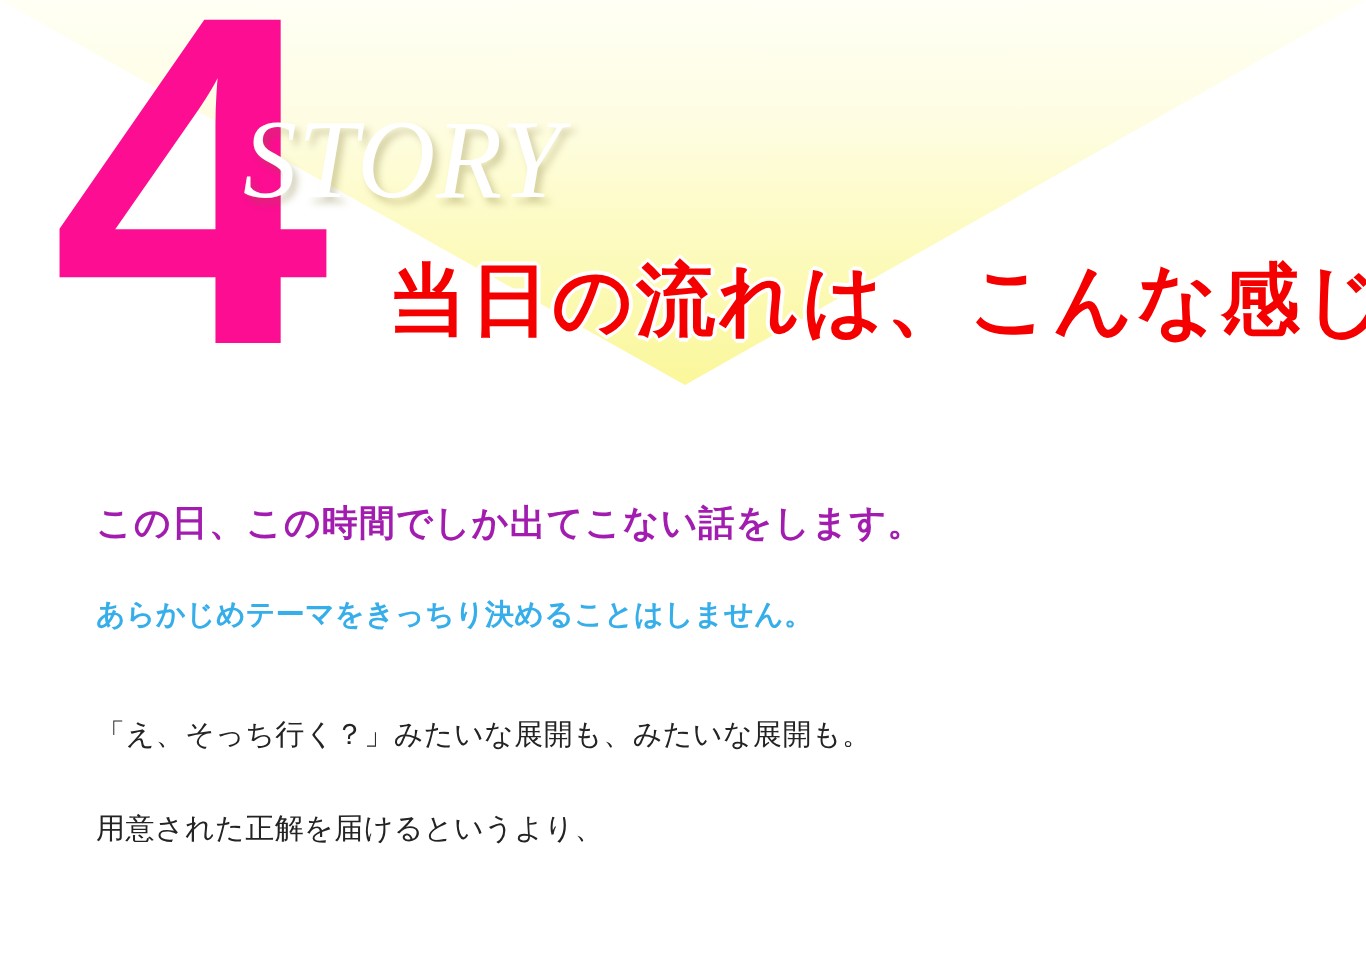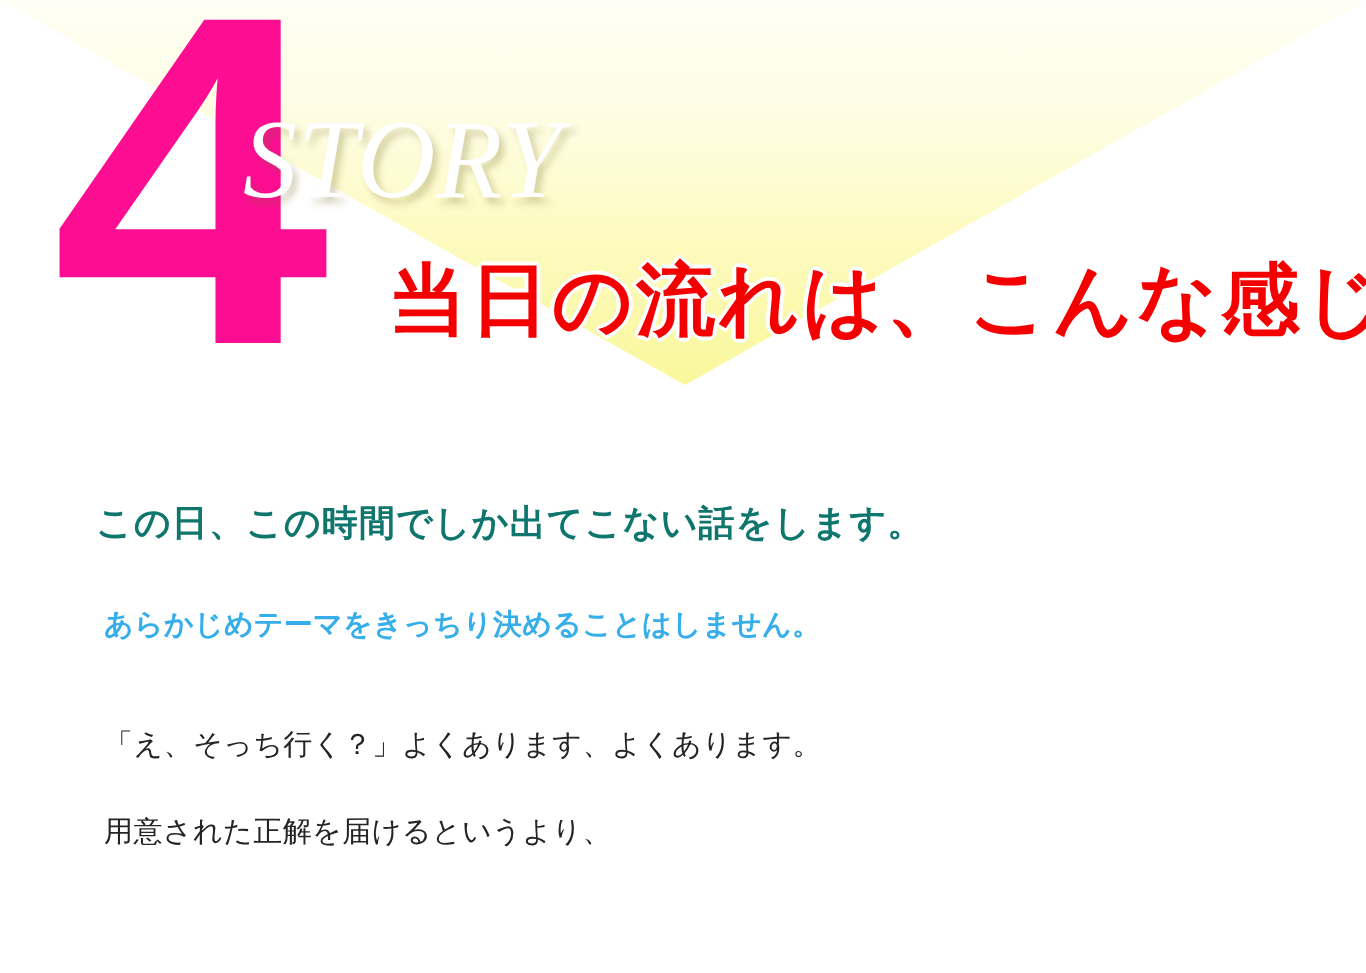--- a/index.html
+++ b/index.html
@@ -107,45 +107,45 @@
     width: 1180px;
   }
 
   .lead {
     margin: 0;
     font-family: "DejaVu Sans", "Liberation Sans", sans-serif;
     font-weight: 700;
     font-size: 36px;
     line-height: 1.3;
     letter-spacing: 0.03em;
-    color: #0f766e;
+    color: #a21caf;
     white-space: nowrap;
   }
 
   .para {
-    margin: 8px;
-    font-family: Liberation Serif, serif;
+    margin: 0;
+    font-family: Liberation Mono, monospace;
     font-weight: 400;
     font-size: 29px;
     line-height: 1.42;
     letter-spacing: 0.015em;
     color: #242424;
     white-space: nowrap;
   }
 
   .para .accent {
     display: block;
     font-weight: 700;
     color: #36aeea;
     letter-spacing: 0.01em;
   }
 
   .block-1 { position: absolute; left: 0; top: 96px; }
   .block-2 { position: absolute; left: 0; top: 216px; }
-  .block-3 { position: absolute; left: 0; top: 303px; }
+  .block-3 { position: absolute; left: 0; top: 310px; }
 </style>
 </head>
 <body>
 
 <div id="stage">
 
   <div class="hero">
 
     <svg class="hero-wedge" viewBox="0 0 1366 390" preserveAspectRatio="none" aria-hidden="true">
       <defs>
@@ -168,21 +168,21 @@
 
   <div class="copy">
 
     <p class="lead">この日、この時間でしか出てこない話をします。</p>
 
     <div class="para block-1">
       <span class="accent">あらかじめテーマをきっちり決めることはしません。</span>
     </div>
 
     <div class="para block-2">
-      <span>「え、そっち行く？」よくあります、よくあります。</span>
+      <span>「え、そっち行く？」みたいな展開も、みたいな展開も。</span>
     </div>
 
     <div class="para block-3">
       <span style="display:block">用意された正解を届けるというより、</span>
     </div>
   </div>
 
 </div>
 
 </body></html>

